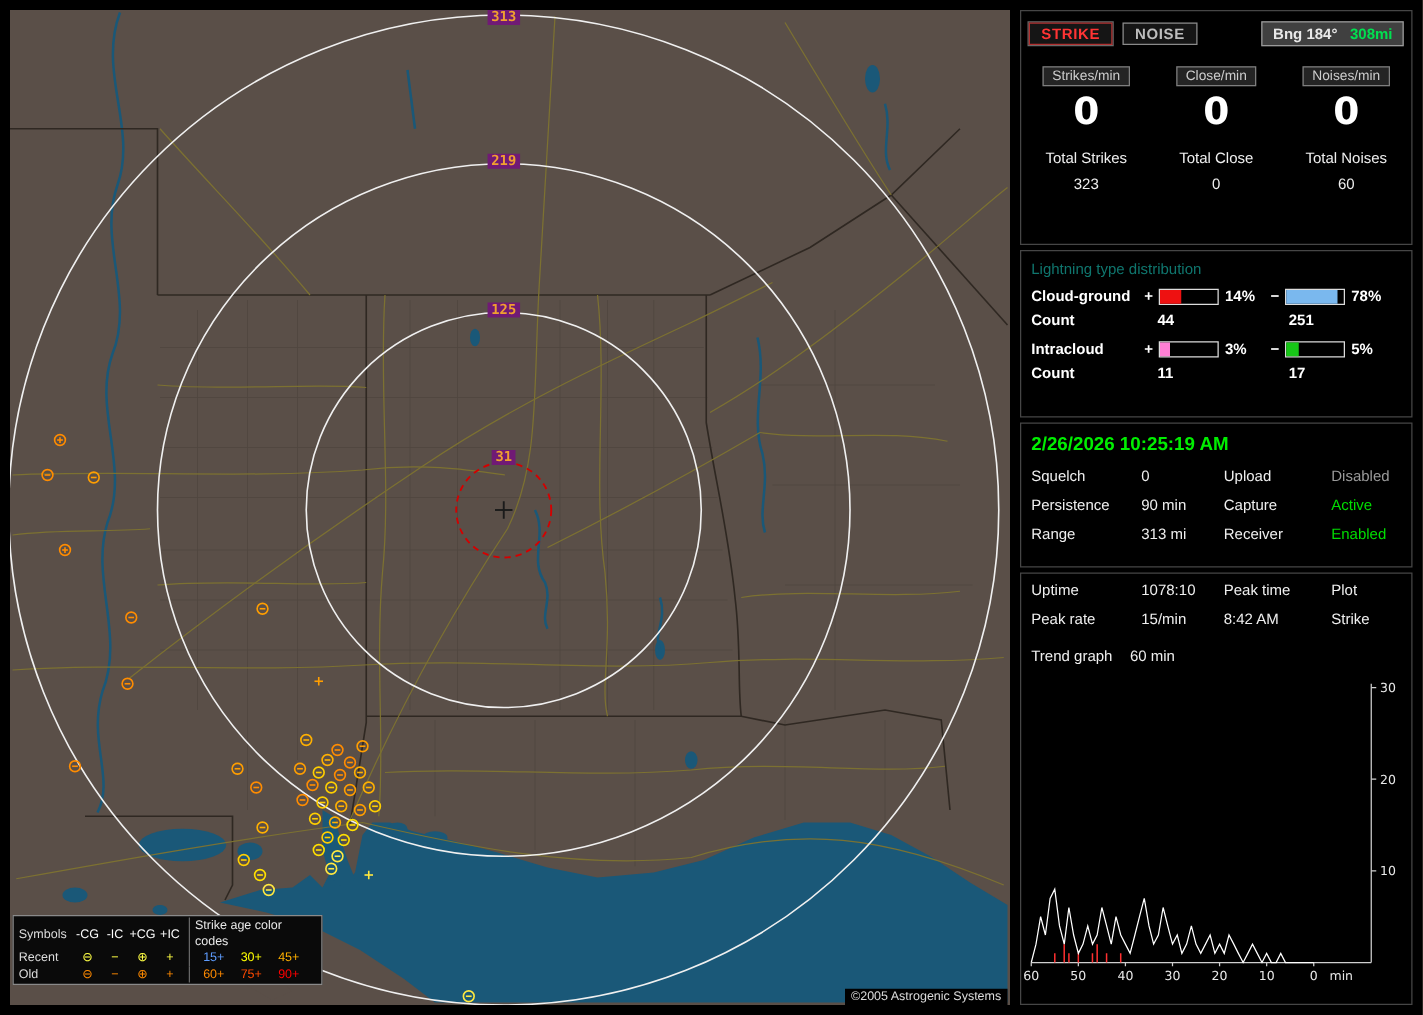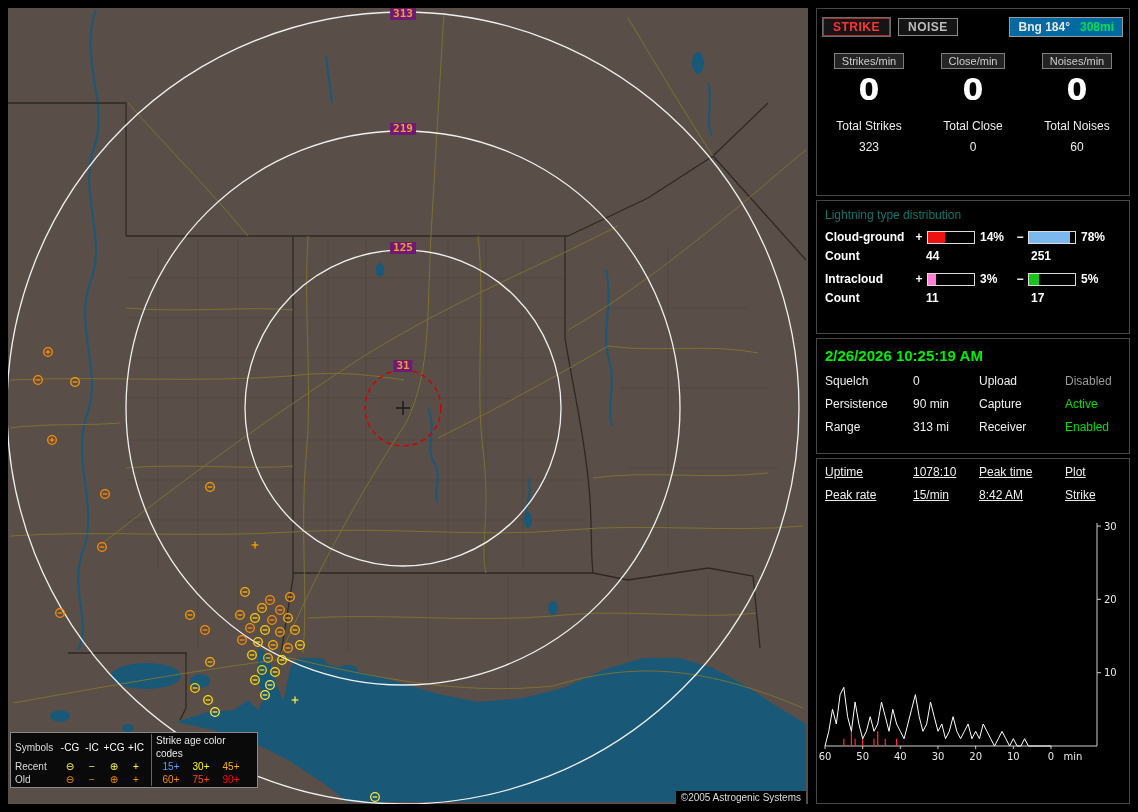--- a/index.html
+++ b/index.html
@@ -19,26 +19,26 @@
   .lrow .cs{width:22px;text-align:center;color:#fff;}
   .lrow .vdiv{width:0;border-left:1px solid #666;align-self:stretch;margin:0 4px;}
   .lrow .age{width:30px;text-align:center;}
   .lrow .agetitle{flex:1;color:#e8e8e8;}
   
   .sidebar{position:absolute;left:816px;top:8px;width:314px;height:796px;display:flex;flex-direction:column;gap:4px;}
   .panel{background:#000;border:1px solid #464646;box-sizing:border-box;}
   .p1{height:188px;}
   .p2{height:134px;}
   .p3{height:116px;}
-  .p4{flex:1;position:relative;text-decoration:underline;}
+  .p4{flex:1;position:relative;}
   .hrow{display:flex;align-items:center;padding:8px 6px 2px 6px;}
   .btn{background:#151515;font-size:12px;font-weight:bold;padding:1px 9px;margin-right:8px;letter-spacing:.5px;cursor:default;}
   .btn.strike{color:#ff3434;border:1px solid #b03030;box-shadow:0 0 0 1px #6a6a6a;}
   .btn.noise{color:#bdbdbd;border:1px solid #8a8a8a;}
-  .bngbox{margin-left:auto;border:1px solid #9a9a9a;background:#0369a1;display:flex;gap:10px;
+  .bngbox{margin-left:auto;border:1px solid #9a9a9a;background:#404040;display:flex;gap:10px;
           padding:2px 8px;font-size:12px;font-weight:bold;}
   .cols{display:flex;text-align:center;margin-top:12px;}
   .cols .col{flex:1;}
   .minilabel{display:inline-block;padding:1px 7px;border:1px solid #7e7e7e;background:#242424;color:#cdcdcd;font-size:11px;}
   .bigval{font-size:30px;font-weight:bold;color:#fff;margin-top:3px;font-family:"DejaVu Sans",sans-serif;}
   .totlabel{font-size:12px;color:#efefef;margin-top:12px;}
   .totval{font-size:12px;color:#efefef;margin-top:7px;}
   .dist-title{color:#0f766e;font-size:12px;padding:7px 8px 5px 8px;}
   .dist-row{display:flex;align-items:center;padding:3px 8px 2px 8px;font-size:12px;color:#fff;}
   .dist-name{width:88px;font-weight:bold;}
@@ -477,20 +477,24 @@
     <div class="grid4">
       <span>Uptime</span>
       <span>1078:10</span>
       <span>Peak time</span>
       <span>Plot</span>
 
       <span>Peak rate</span>
       <span>15/min</span>
       <span>8:42 AM</span>
       <span>Strike</span>
+    </div>
+    <div class="trendrow">
+      <span>Trend graph</span>
+      <span>60 min</span>
     </div>
     <svg id="trend-svg" width="308" height="252" viewBox="0 0 308 252">
         <line x1="6" y1="228" x2="278" y2="228" stroke="#cfcfcf" stroke-width="1"></line>
         <line x1="278" y1="5" x2="278" y2="228" stroke="#cfcfcf" stroke-width="1"></line>
         <line x1="278" y1="154.66666666666669" x2="282" y2="154.66666666666669" stroke="#cfcfcf" stroke-width="1"></line>
         <text x="285" y="158.16666666666669" fill="#e8e8e8" font-size="10" font-family="DejaVu Sans, sans-serif" text-anchor="start">10</text>
         <line x1="278" y1="81.33333333333334" x2="282" y2="81.33333333333334" stroke="#cfcfcf" stroke-width="1"></line>
         <text x="285" y="84.83333333333334" fill="#e8e8e8" font-size="10" font-family="DejaVu Sans, sans-serif" text-anchor="start">20</text>
         <line x1="278" y1="8" x2="282" y2="8" stroke="#cfcfcf" stroke-width="1"></line>
         <text x="285" y="11.5" fill="#e8e8e8" font-size="10" font-family="DejaVu Sans, sans-serif" text-anchor="start">30</text>

